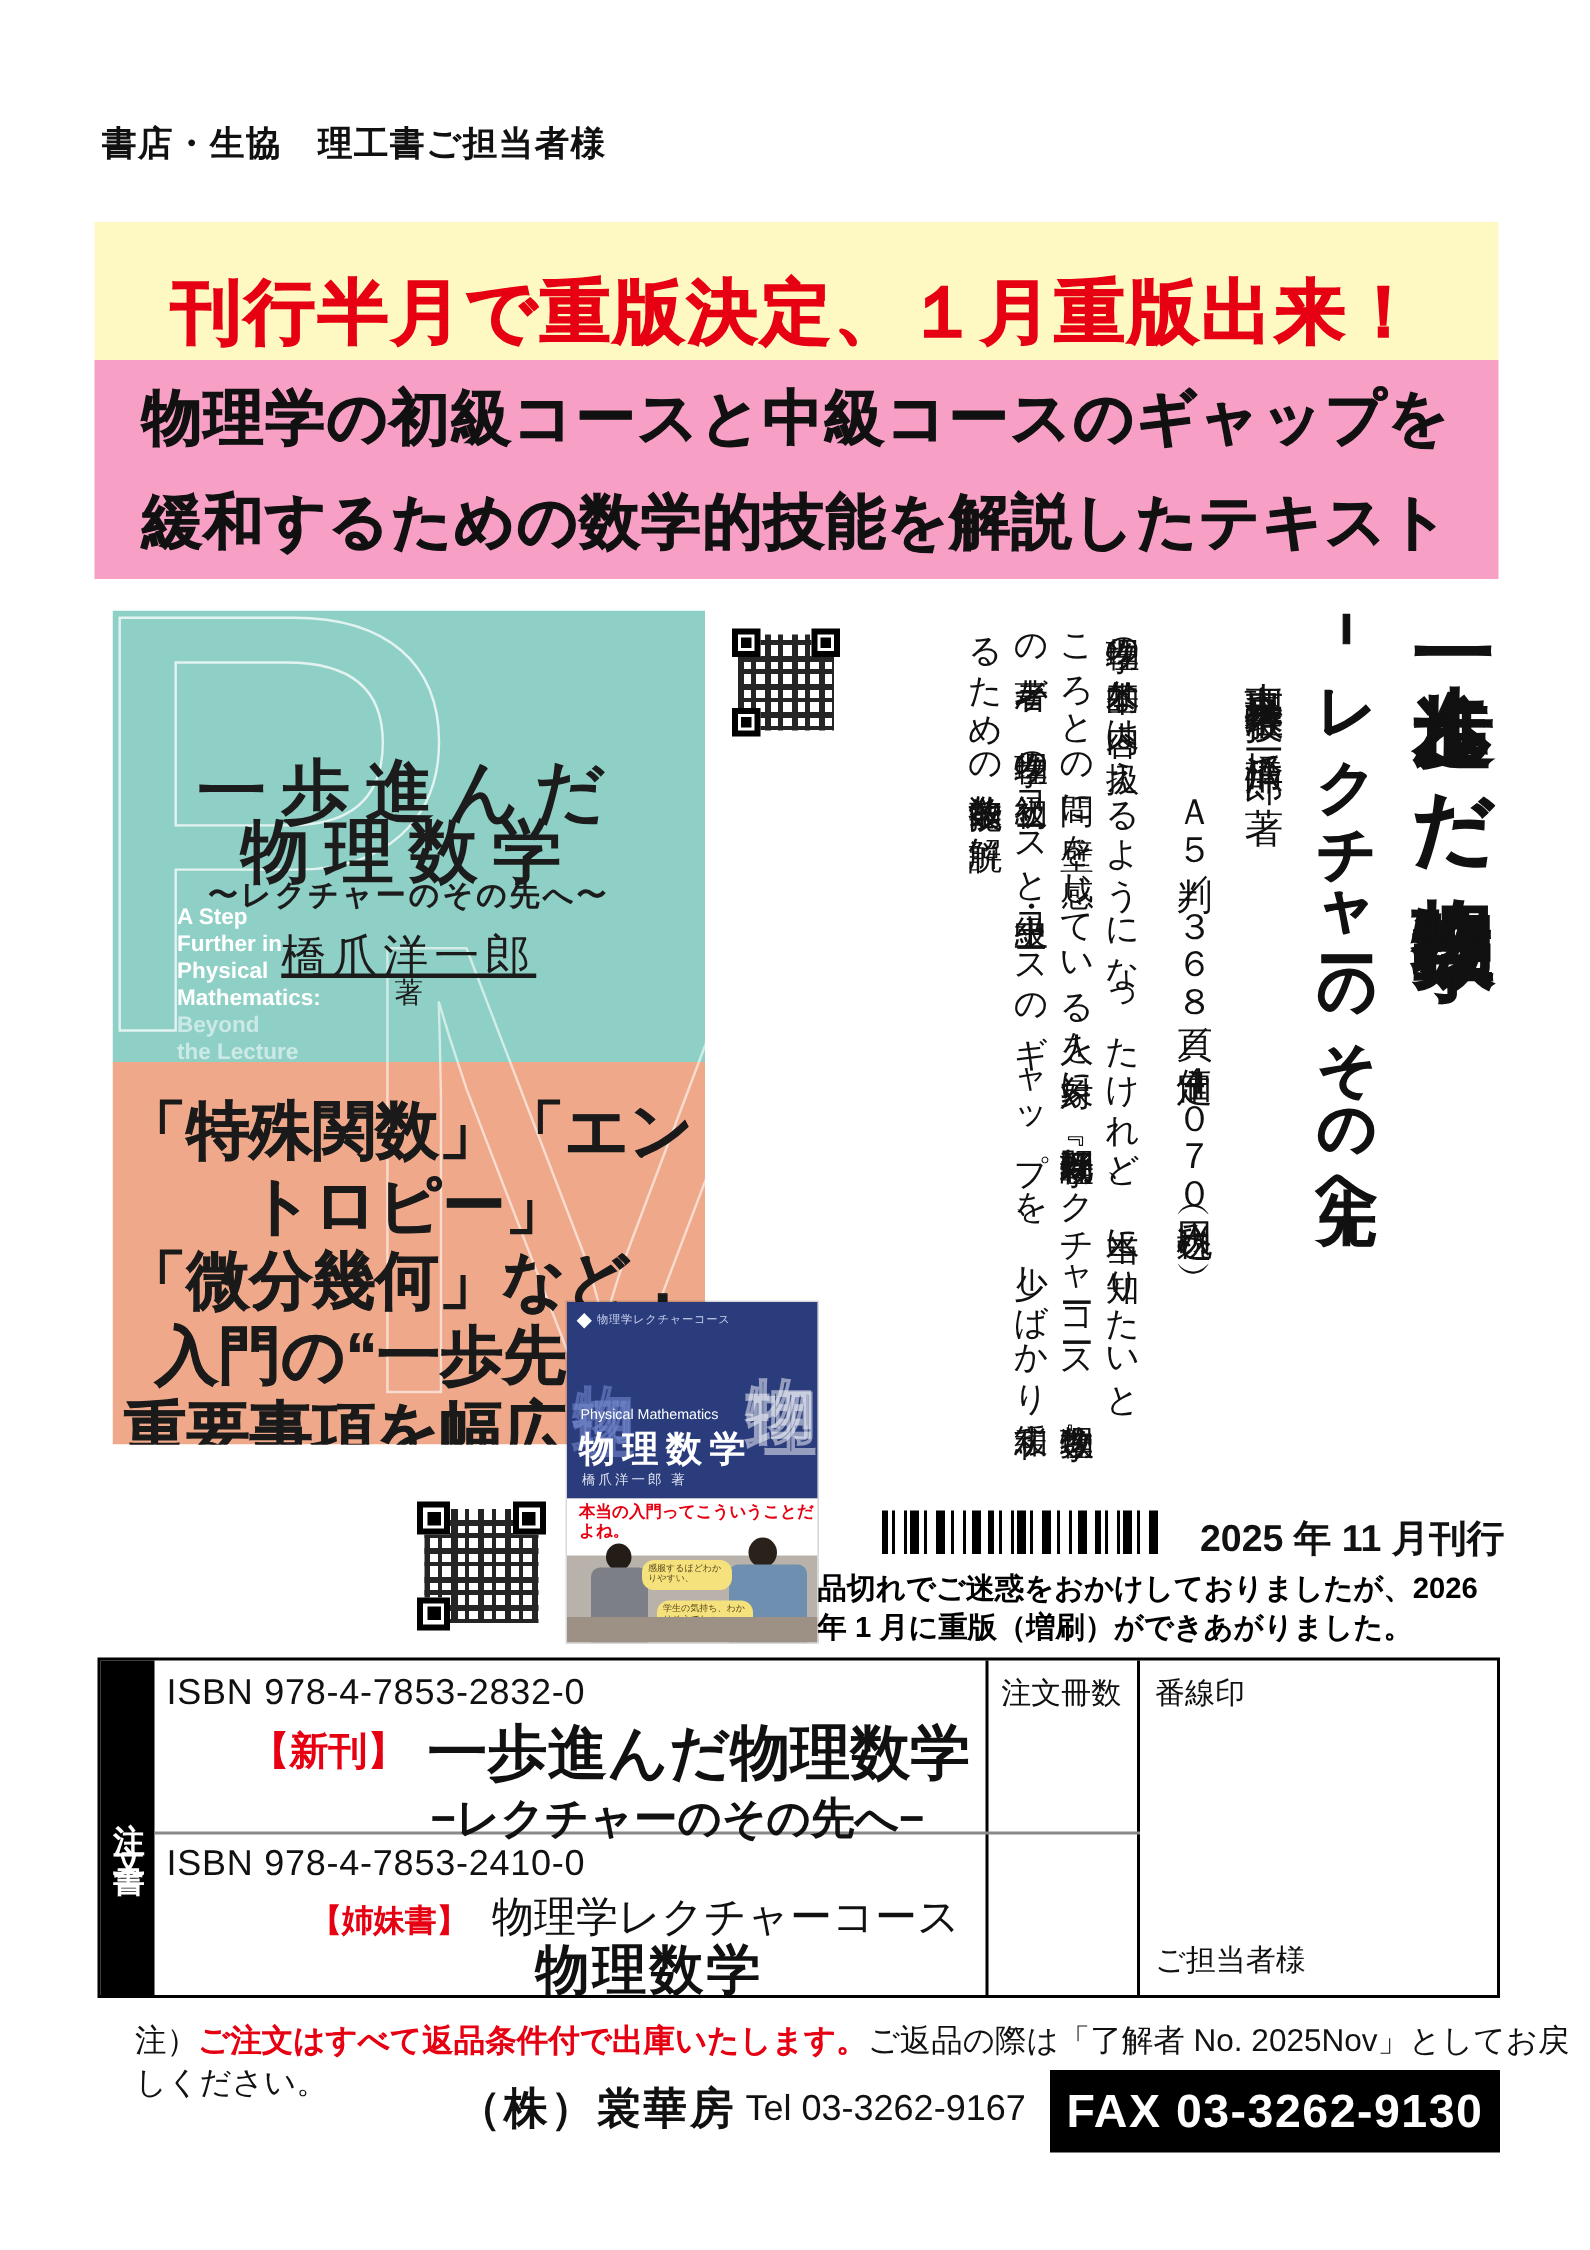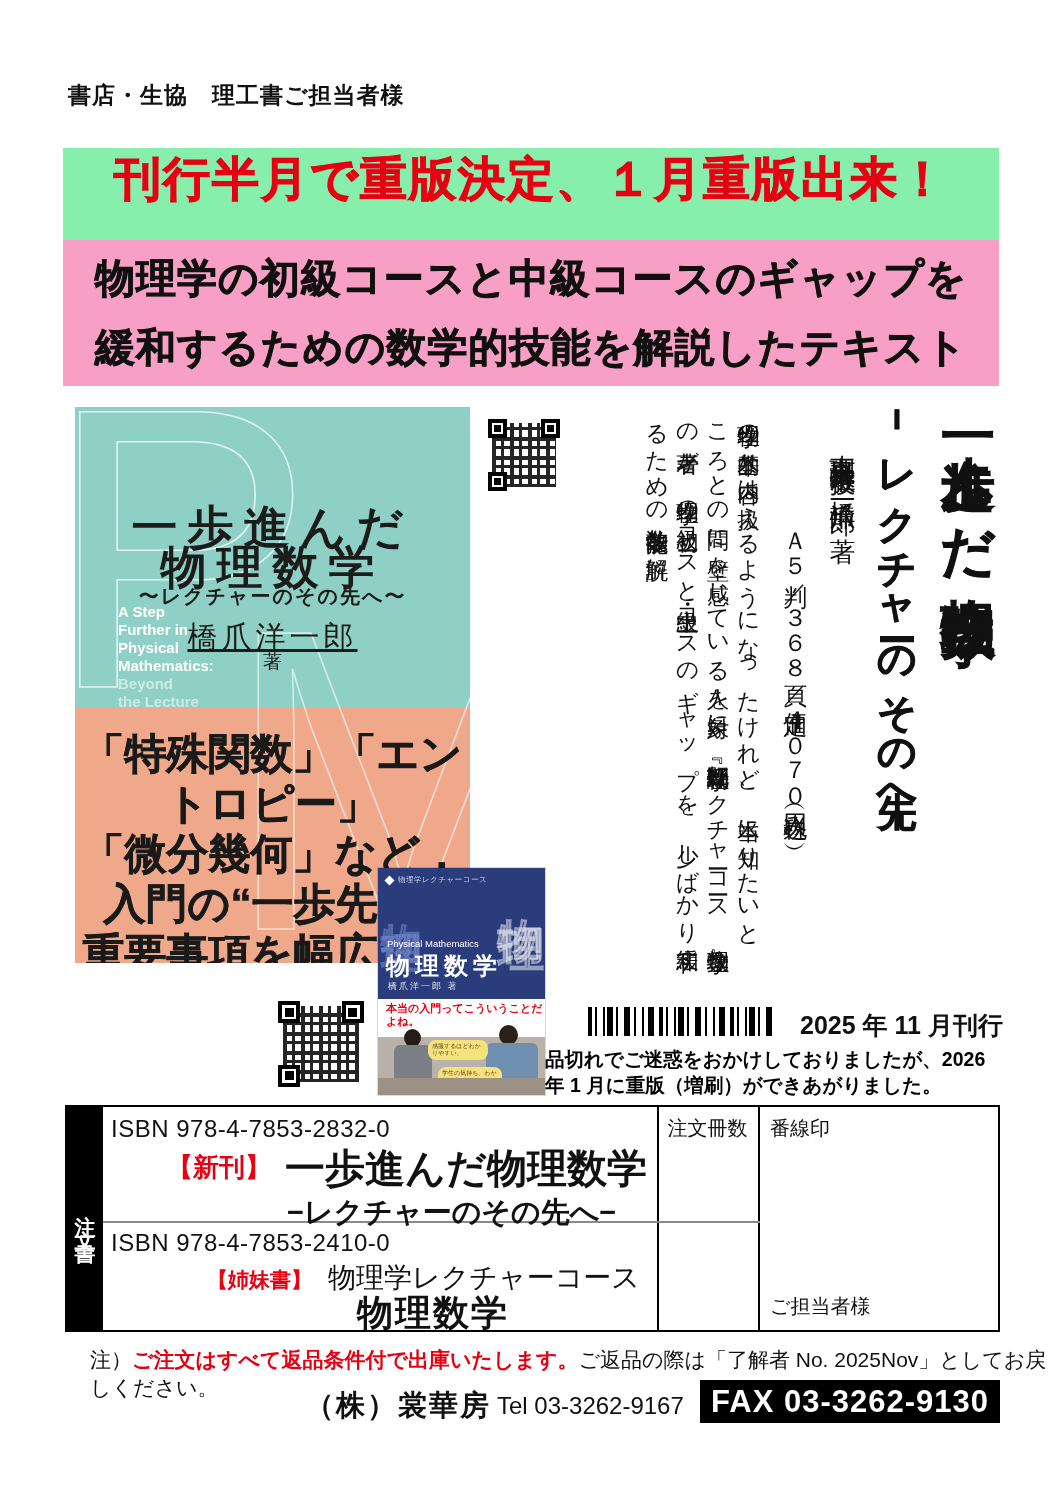--- a/index.html
+++ b/index.html
@@ -6,22 +6,22 @@
   html,body { background:#ffffff; }
   body { font-family:"Liberation Sans", sans-serif; }
   #page { position:relative; width:1060px; height:1500px; background:#fff; overflow:hidden; }
 
   .abs { position:absolute; }
 
   
   .hdr { left:68px; top:80px; font-size:23px; font-weight:bold; color:#111; letter-spacing:1px; }
 
   
-  .banner-y { left:63px; top:148px; width:936px; height:92px; background:#86efac;
-              display:flex; align-items:flex-start; justify-content:center; }
+  .banner-y { left:63px; top:148px; width:936px; height:92px; background:#fef9c3;
+              display:flex; align-items:flex-end; justify-content:center; }
   .banner-y span { color:#E60012; font-size:47px; font-weight:bold; letter-spacing:2px;
                    -webkit-text-stroke:1px #E60012; }
   .banner-p { left:63px; top:240px; width:936px; height:146px; background:#F79FC5;
               display:flex; flex-direction:column; align-items:center; justify-content:center; gap:14px; }
   .banner-p div { color:#111; font-size:40px; font-weight:bold; letter-spacing:1px;
                   -webkit-text-stroke:0.8px #111; }
 
   
   .cover { left:75px; top:407px; width:395px; height:556px; overflow:hidden; z-index:1; }
   .cover-teal { position:absolute; left:0; top:0; width:100%; height:301px; background:#8FD0C6; }
@@ -121,21 +121,21 @@
   .r2-title { position:absolute; left:290px; top:182px; font-size:36px; font-weight:bold; color:#111; letter-spacing:2px; }
   .o-qty { position:absolute; left:590px; top:8px; width:101px; text-align:center; font-size:20px; color:#111; }
   .o-stamp { position:absolute; left:703px; top:8px; font-size:20px; color:#111; }
   .o-contact { position:absolute; left:703px; bottom:10px; font-size:20px; color:#111; }
 
   
   .fnote { left:90px; top:1346px; font-size:21px; color:#111; }
   .fnote .red { color:#E60012; font-weight:bold; }
   .pub { left:305px; top:1386px; font-size:29px; font-weight:bold; color:#111; letter-spacing:2px; }
   .tel { left:497px; top:1392px; font-size:24px; color:#111; }
-  .faxbox { left:700px; top:1380px; width:300px; height:43px; background:#000;
+  .faxbox { left:700px; top:1380px; width:300px; height:55px; background:#000;
             display:flex; align-items:center; justify-content:center; }
   .faxbox span { color:#fff; font-size:31px; font-weight:bold; letter-spacing:1px; }
 </style>
 </head>
 <body>
 
 <div id="page">
 
   <div class="abs hdr">書店・生協　理工書ご担当者様</div>
 

